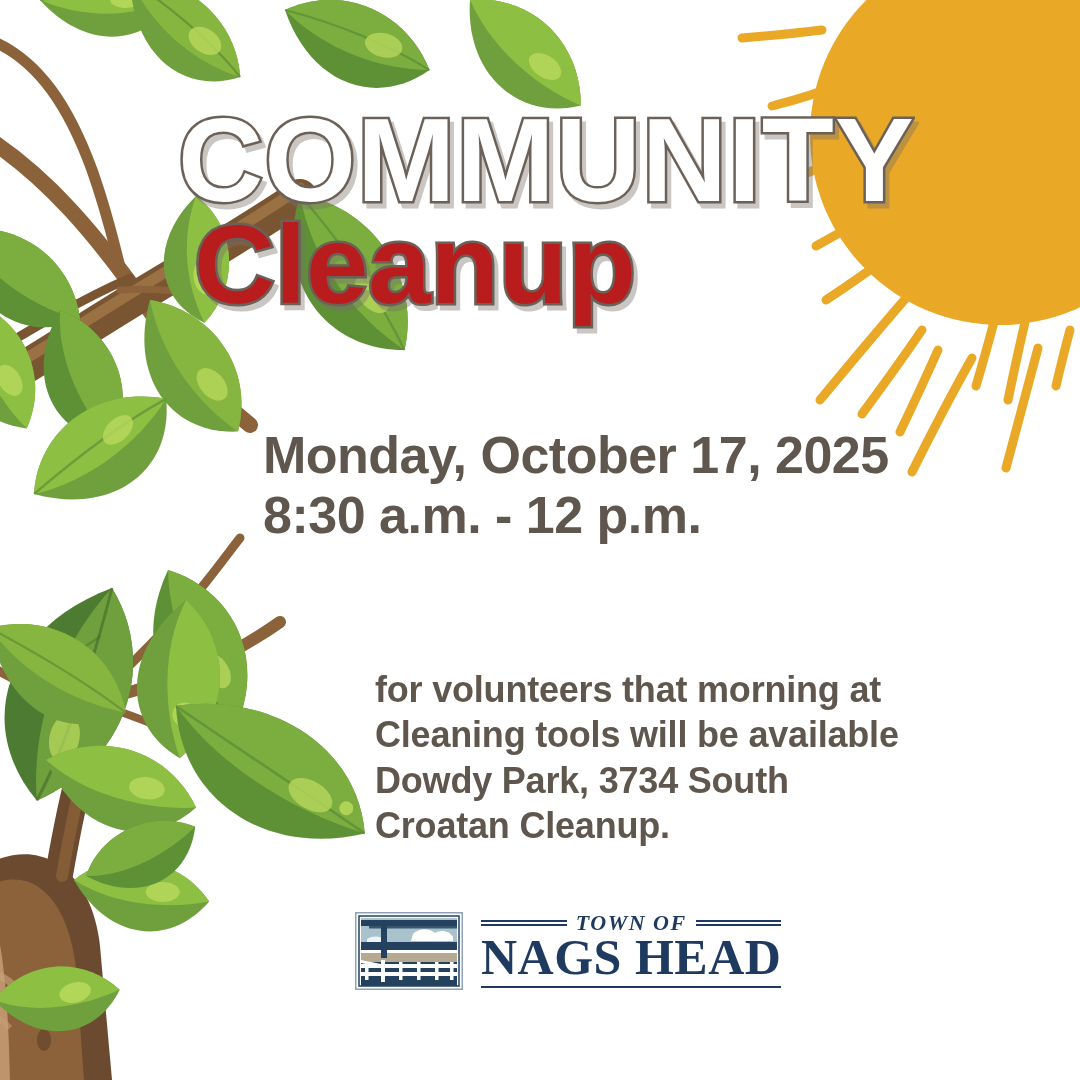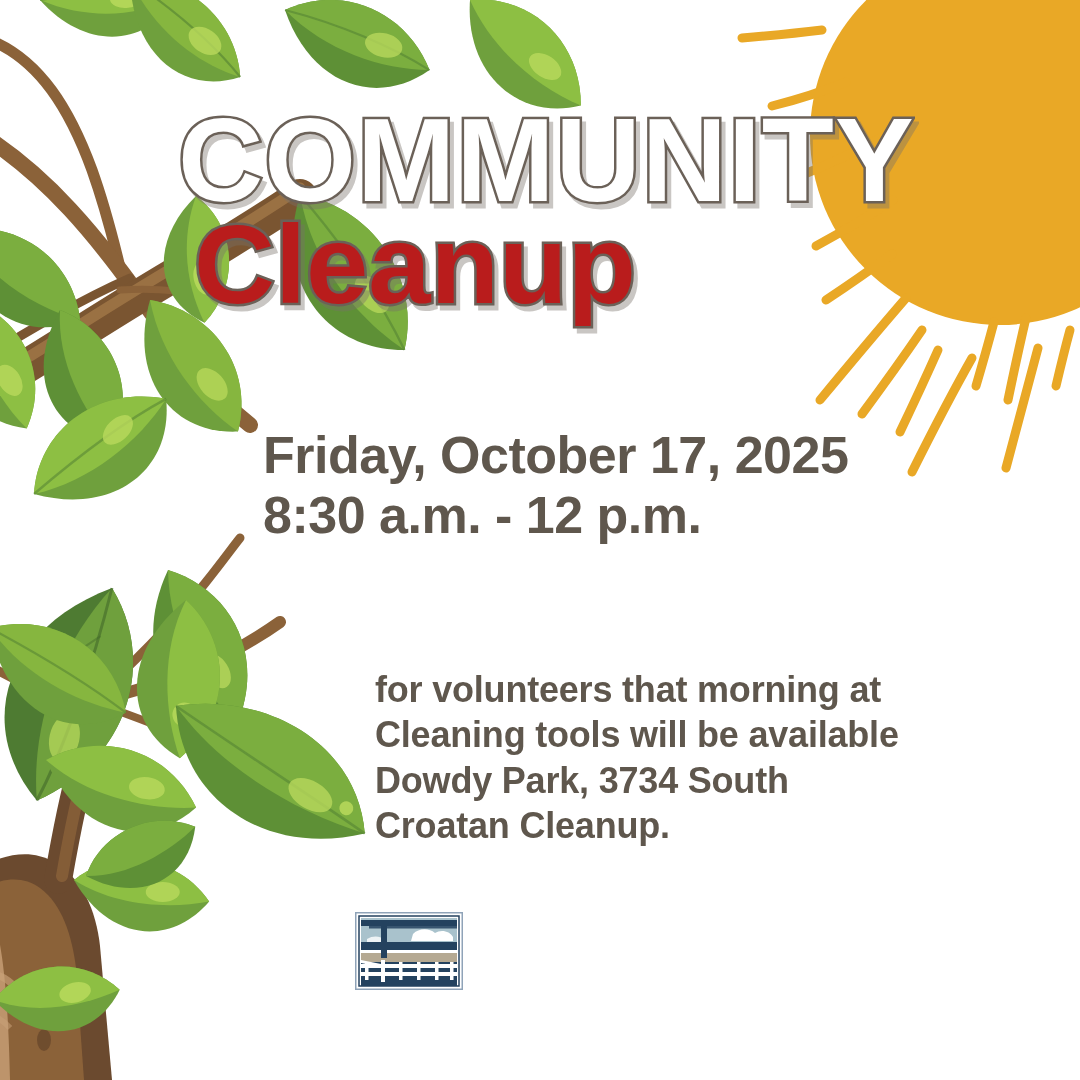--- a/index.html
+++ b/index.html
@@ -302,21 +302,21 @@
       </g>
     </g>
   </svg>
 
   <div id="headline">
     <span class="hl-line" id="title-main">COMMUNITY</span>
     <span class="hl-line" id="title-sub">Cleanup</span>
   </div>
 
   <div id="datetime">
-    <span>Friday, October 17, 2025</span>
+    <span>Monday, October 17, 2025</span>
     <span>8:30 a.m. - 12 p.m.</span>
   </div>
 
   <div id="details">
     <span>for volunteers that morning at</span>
     <span>Cleaning tools will be available</span>
     <span>Dowdy Park, 3734 South</span>
     <span>Croatan Cleanup.</span>
   </div>
 
@@ -349,15 +349,24 @@
       <rect x="10" y="50" width="3.5" height="18" fill="#FFFFFF"></rect>
       <rect x="26" y="48" width="4" height="22" fill="#FFFFFF"></rect>
       <rect x="44" y="50" width="3.5" height="18" fill="#FFFFFF"></rect>
       <rect x="62" y="50" width="3.5" height="18" fill="#FFFFFF"></rect>
       <rect x="80" y="50" width="3.5" height="18" fill="#FFFFFF"></rect>
       <rect x="95" y="50" width="3.5" height="18" fill="#FFFFFF"></rect>
 
       <path d="M6 48 L 26 52 L 26 55 L 6 51 Z" fill="#FFFFFF"></path>
     </svg>
 
+    <div id="logo-words">
+      <div class="rule-row">
+        <span class="rule-seg"></span>
+        <span id="town-of">TOWN OF</span>
+        <span class="rule-seg"></span>
+      </div>
+      <div id="nags-head">NAGS HEAD</div>
+      <div id="logo-baseline"></div>
+    </div>
   </div>
 
 </div>
 
 </body></html>

